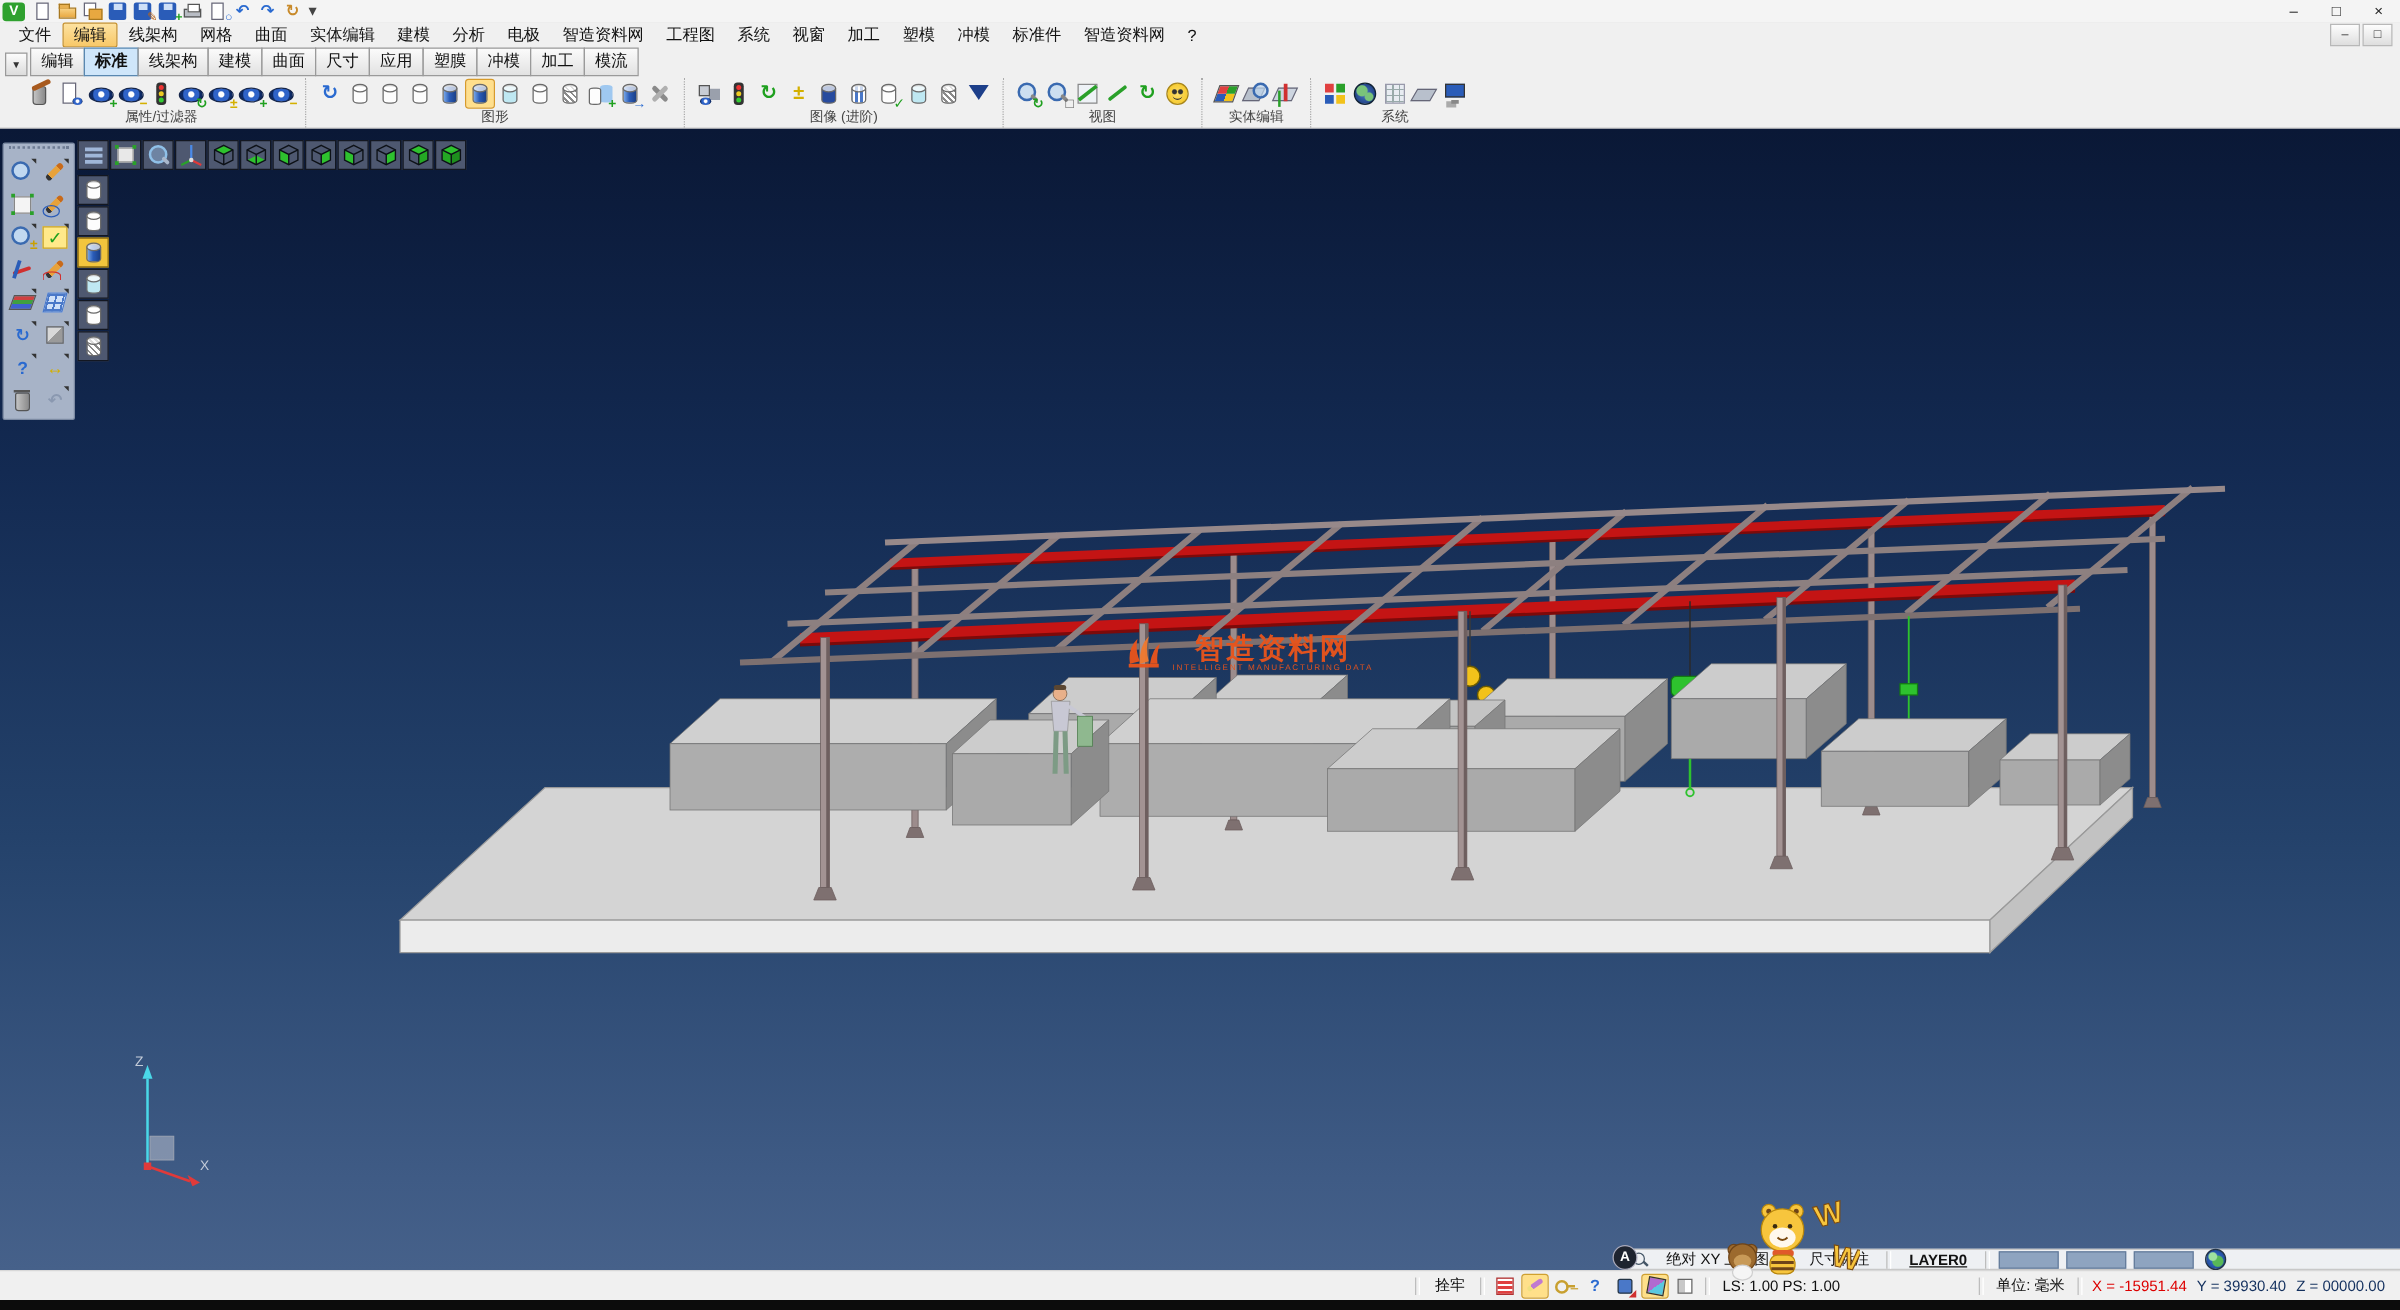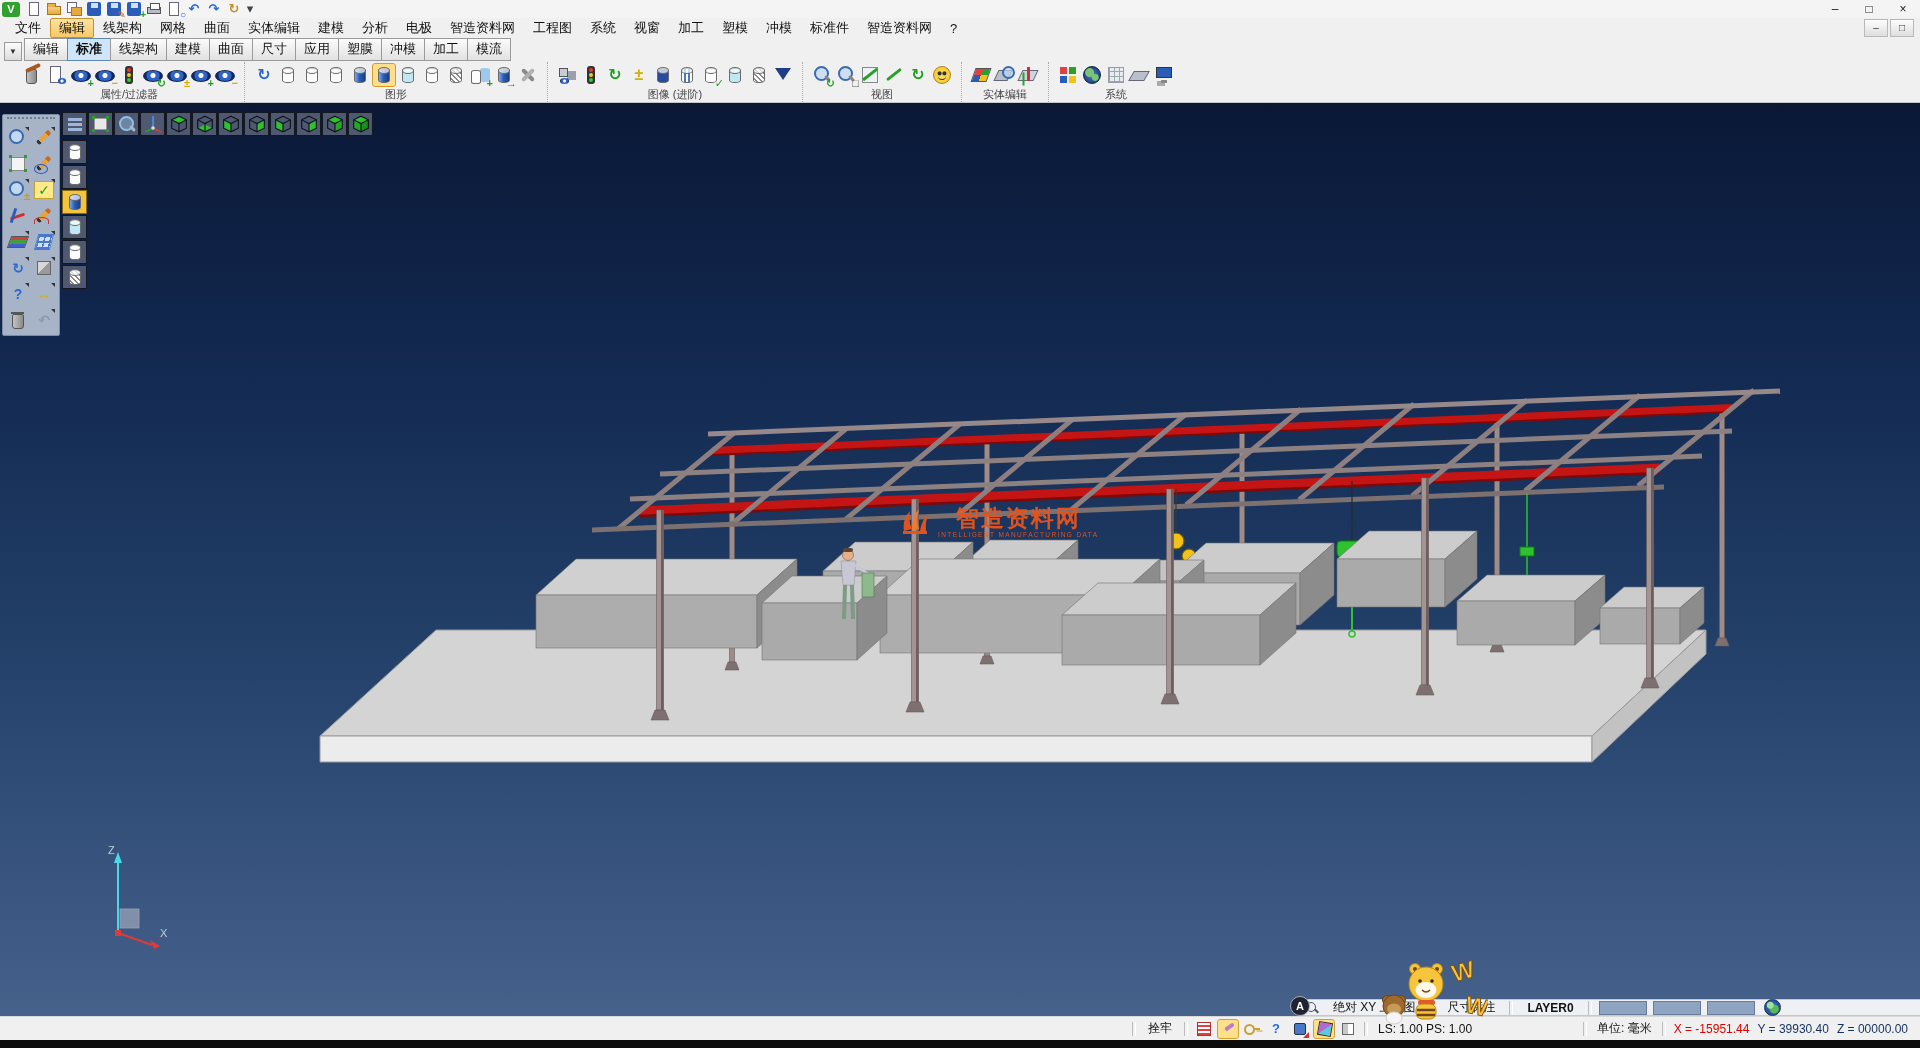--- a/index.html
+++ b/index.html
@@ -211,21 +211,21 @@
   .ax-z{left:4px;top:-3px;}
   .ax-x{left:56px;top:80px;}
 
   
   .rowA{position:absolute;right:0;bottom:32px;height:17px;background:#eef0f3;border:1px solid #c8c8c8;
     border-right:none;display:flex;align-items:center;font-size:12px;color:#111;padding:0 6px 0 4px;min-width:620px;box-sizing:border-box;}
   .a-lens{width:14px;height:14px;position:relative;margin-right:4px;flex:none;}
   .a-lens::before{content:"";position:absolute;left:1px;top:1px;width:8px;height:8px;border-radius:50%;border:1.5px solid #456;}
   .a-lens::after{content:"";position:absolute;left:9px;top:9px;width:5px;height:2px;background:#456;transform:rotate(45deg);}
   .a-item{padding:0 10px;white-space:nowrap;}
-  .a-bold{font-weight:bold;}
+  .a-bold{font-weight:bold;text-decoration:underline;}
   .a-seg{width:46px;height:12px;background:#8ea4c0;border:1px solid #657d9c;margin:0 3px;flex:none;}
   .a-globe{width:15px;height:15px;border-radius:50%;margin-left:6px;flex:none;border:1px solid #234;
     background:radial-gradient(circle at 35% 35%,#9fe29f 0 3px,transparent 4px),
                radial-gradient(circle at 62% 60%,#58b858 0 4px,transparent 5px),
                radial-gradient(#3a7ae0,#1a3a80);}
   .sep{width:2px;height:14px;border-left:1px solid #bdbdbd;border-right:1px solid #fff;margin:0 4px;flex:none;}
 
   
   .statusbar{position:absolute;left:0;bottom:8px;width:1920px;height:24px;background:#f0f0f0;
     border-top:1px solid #d8d8d8;display:flex;align-items:center;font-size:12px;color:#111;box-sizing:border-box;}

